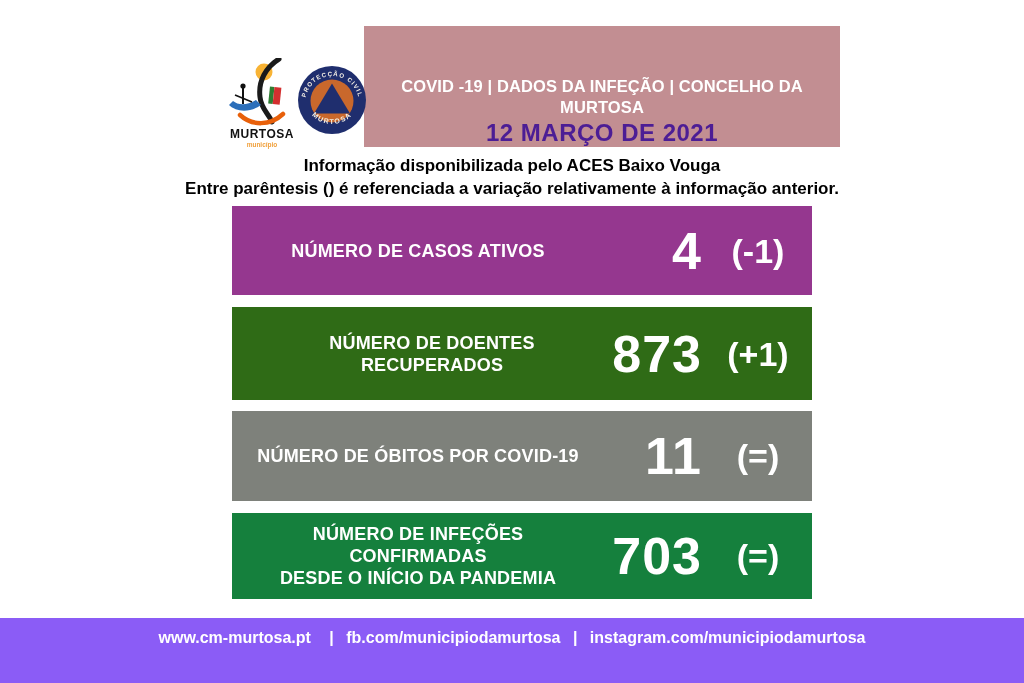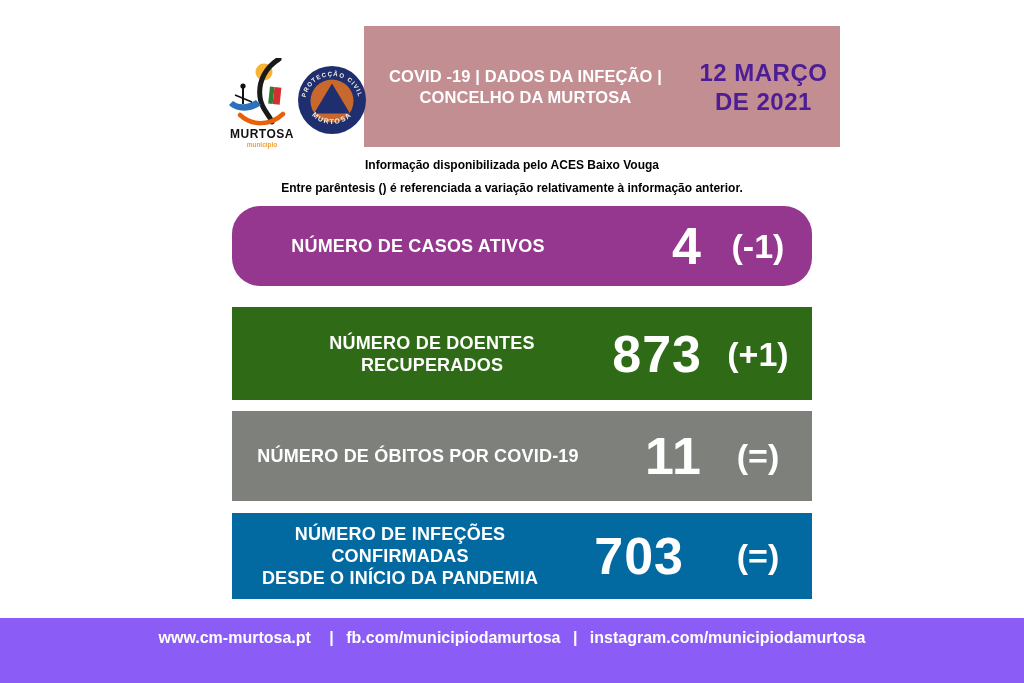--- a/index.html
+++ b/index.html
@@ -4,45 +4,45 @@
 <style>
   html,body { margin:0; padding:0; background:#ffffff; }
   .page {
     position:relative; width:1024px; height:683px; background:#ffffff;
     font-family:"Liberation Sans", sans-serif; overflow:hidden;
   }
 
   
   .header-band {
     position:absolute; left:364px; top:26px; width:476px; height:121px;
-    box-sizing:border-box; display:flex; 
+    box-sizing:border-box; display:flex; flex-direction:column;
     justify-content:flex-end; align-items:center; 
     text-align:center; background:#C28E92;
   }
   .header-line1 { color:#fff; font-weight:bold; font-size:16.5px; line-height:21px; letter-spacing:0.1px; }
   .header-line2 { color:#4c1d95; font-weight:bold; font-size:24px; line-height:29px; letter-spacing:0.5px; }
 
   
   .logo { position:absolute; }
   .logo-murtosa { left:226px; top:58px; width:72px; height:92px; }
   .logo-pc { left:297px; top:64px; width:70px; height:74px; }
 
   
   .info {
     position:absolute; left:0; top:154px; width:1024px; text-align:center;
-    color:#000; font-weight:bold; font-size:12px; line-height:23px;
+    color:#000; font-weight:bold; font-size:17px; line-height:23px;
   }
 
   
   .stat-bar {
     position:absolute; left:232px; width:580px; box-sizing:border-box;
     display:flex; align-items:center; color:#fff;
     padding-right:12px;
   }
-  .bar-active     { top:206px; height:80px;border-radius:28px; }
+  .bar-active     { top:206px; height:89px; }
   .bar-recovered  { top:307px; height:93px;padding-left:28px; }
   .bar-deaths     { top:411px; height:90px; }
   .bar-total      { top:513px; height:86px; }
   .stat-label {
     flex:1; margin-left:20px; text-align:center;
     font-weight:bold; font-size:18px; line-height:22px; letter-spacing:0.2px;
   }
   .stat-value {
     width:118px; text-align:right; font-weight:bold; font-size:52px;
     letter-spacing:1px; line-height:1;
@@ -131,21 +131,21 @@
   </div>
 
   <div class="stat-bar bar-deaths" style="background-color: rgb(126, 129, 123);">
     <div class="stat-label">
       <div>NÚMERO DE ÓBITOS POR COVID-19</div>
     </div>
     <div class="stat-value">11</div>
     <div class="stat-delta">(=)</div>
   </div>
 
-  <div class="stat-bar bar-total" style="background-color: #0369a1; gap: 18px;">
+  <div class="stat-bar bar-total" style="background-color: #15803d;">
     <div class="stat-label">
       <div>NÚMERO DE INFEÇÕES CONFIRMADAS</div>
       <div>DESDE O INÍCIO DA PANDEMIA</div>
     </div>
     <div class="stat-value">703</div>
     <div class="stat-delta">(=)</div>
   </div>
 
   <div class="footer" style="background-color: #8b5cf6;">
     <span>www.cm-murtosa.pt</span>

